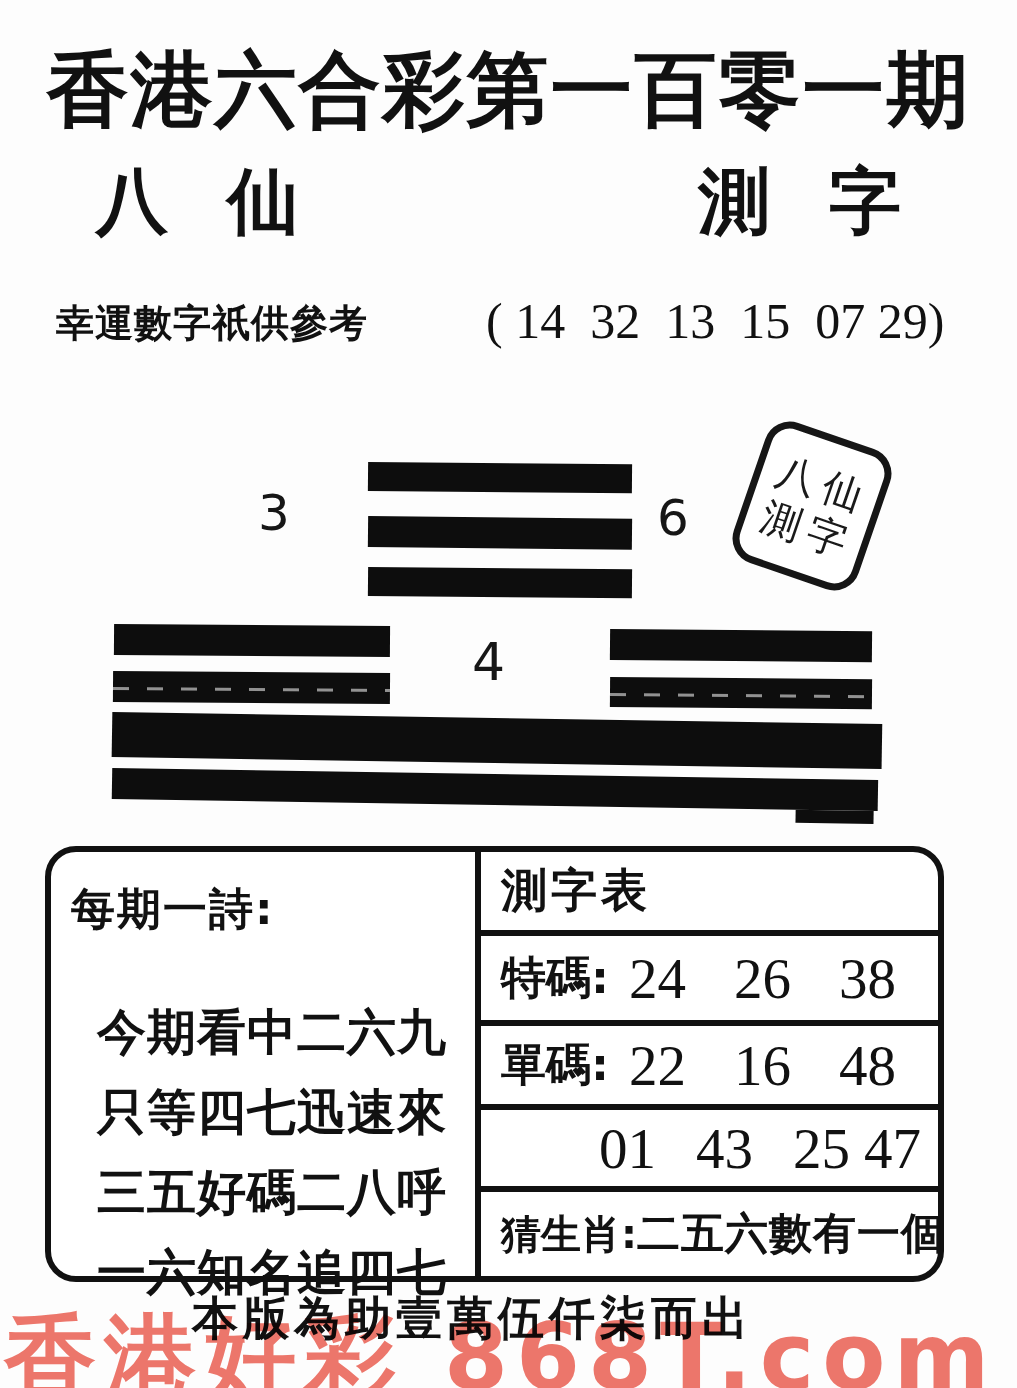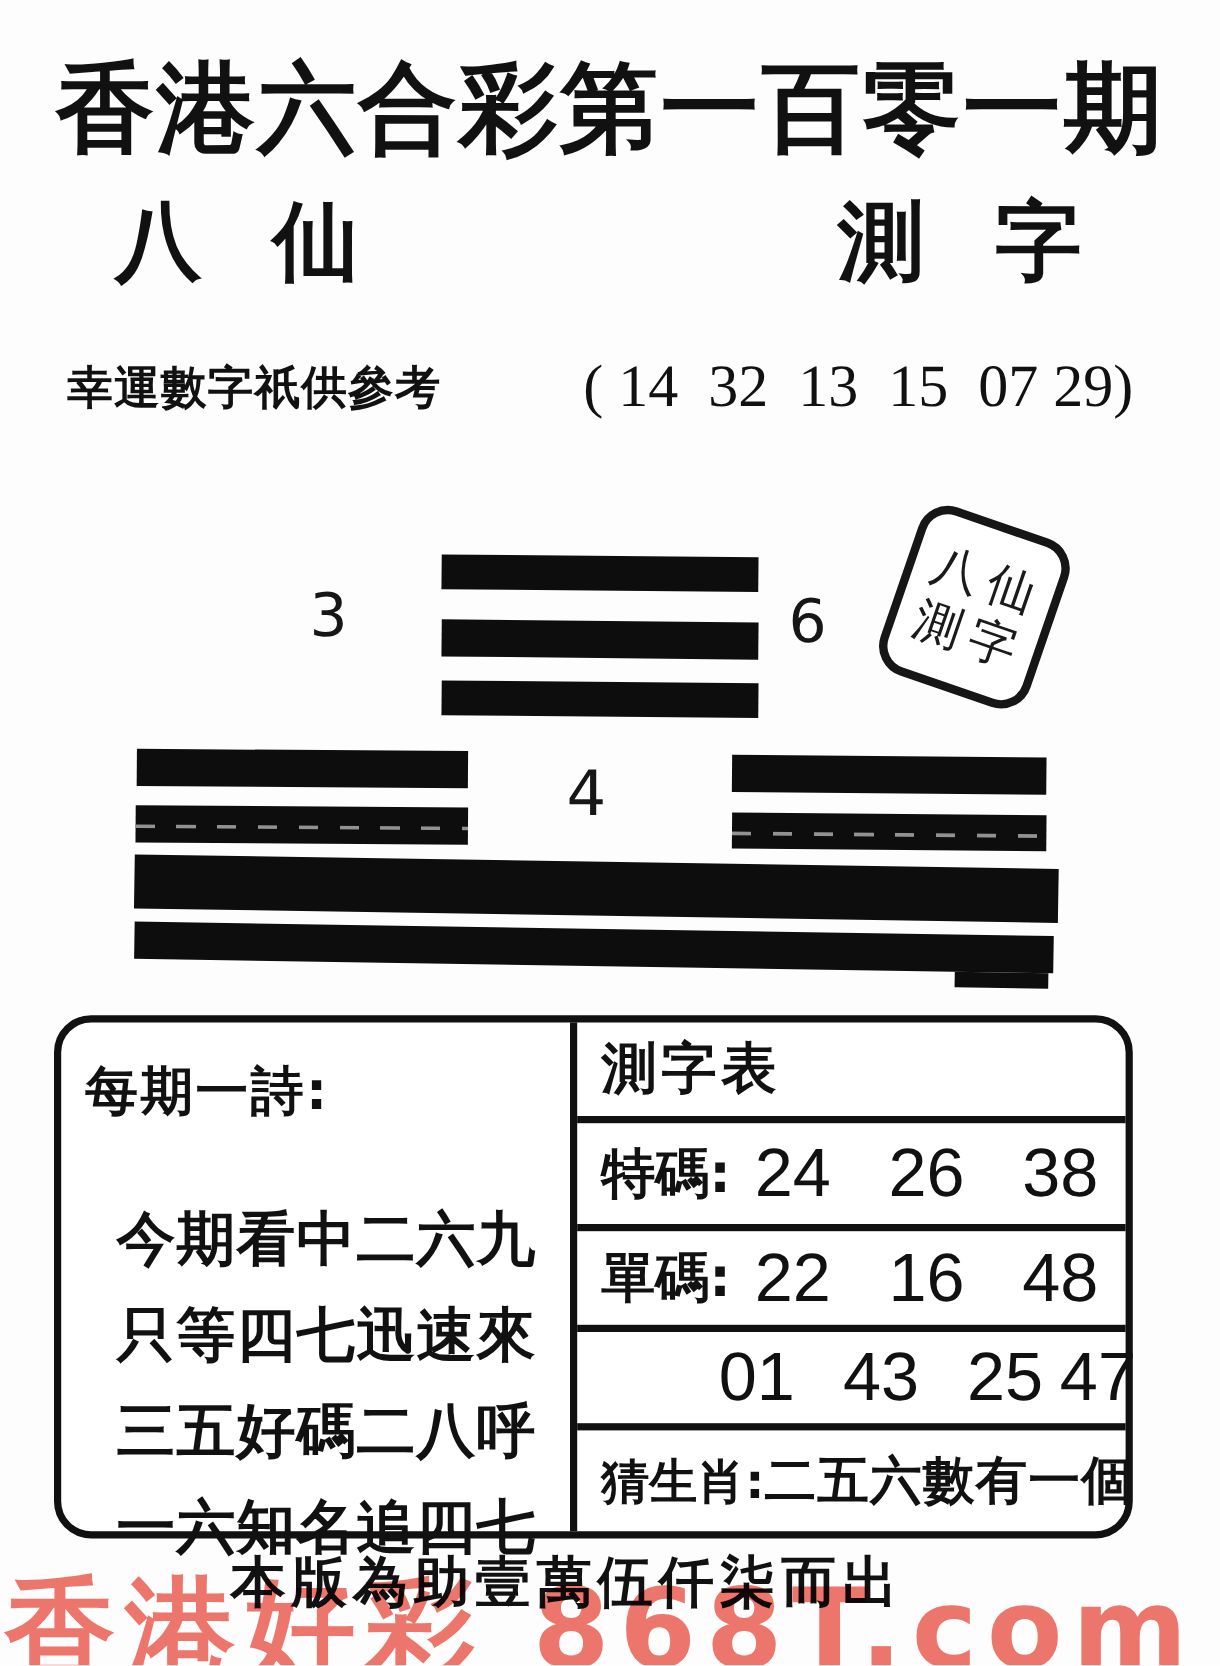--- a/index.html
+++ b/index.html
@@ -49,21 +49,21 @@
   .poem-line{position:absolute;left:46px;font-size:49px;font-weight:700;letter-spacing:1px;white-space:nowrap;margin-top:46px;}
   .tblright{position:absolute;left:430px;top:0;right:0;bottom:0;display:flex;flex-direction:column;}
   .trow{display:flex;align-items:center;box-sizing:border-box;padding-left:20px;}
   .trow+.trow{border-top:6px solid #111;}
   .r1{height:78px;font-size:46px;font-weight:700;letter-spacing:4px;}
   .r2{height:90px;}
   .r3{height:84px;}
   .r4{height:82px;padding-left:118px;align-items:center;}
   .r5{flex:1;}
   .lbl{font-size:45px;font-weight:700;width:128px;flex:none;white-space:nowrap;}
-  .num{font-size:57px;font-family:Liberation Sans, sans-serif;margin-right:48px;}
+  .num{font-size:57px;font-family:Liberation Serif, serif;margin-right:48px;}
   .r4 .num{margin-right:40px;}
   .r4 .num:nth-child(3){margin-right:14px;}
   .r4 .num:last-child{margin-right:0;}
   .zlbl{font-size:40px;font-weight:700;white-space:nowrap;}
   .zval{font-size:43px;font-weight:800;letter-spacing:1px;white-space:nowrap;}
   
   .note{top:1288px;left:192px;font-size:46px;font-weight:600;letter-spacing:5px;white-space:nowrap;}
   .wm{
     top:1296px;left:4px;font-size:92px;font-weight:900;letter-spacing:8px;
     white-space:nowrap;mix-blend-mode:multiply;opacity:.95;

